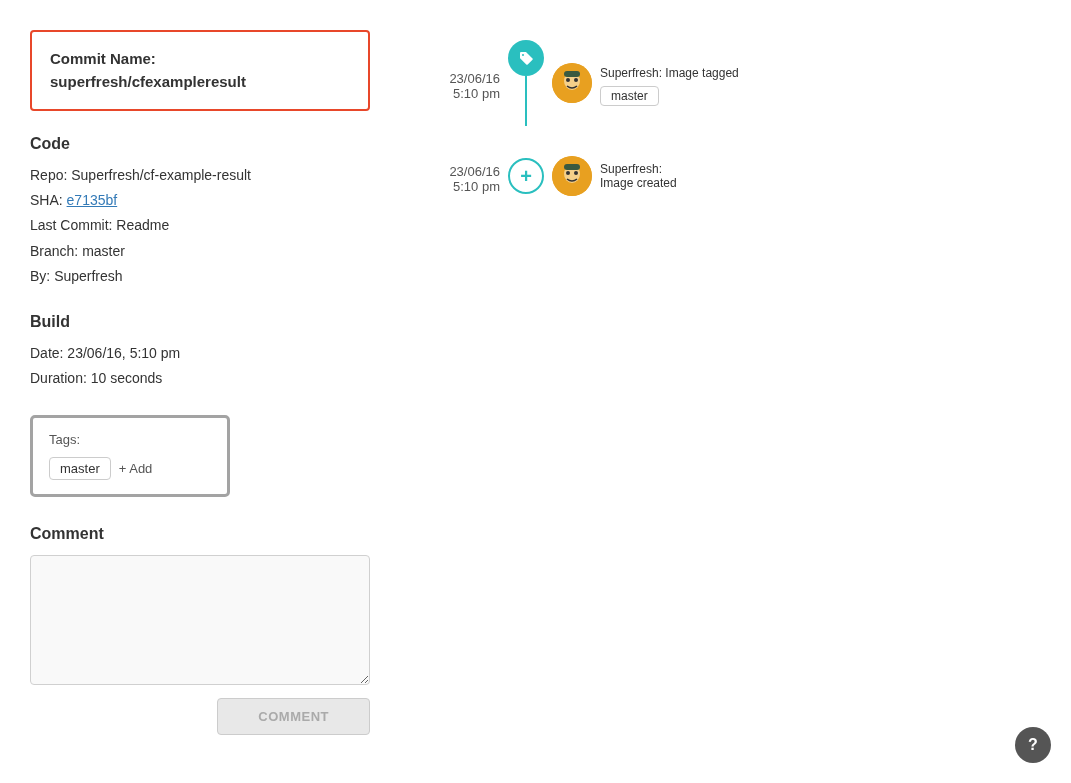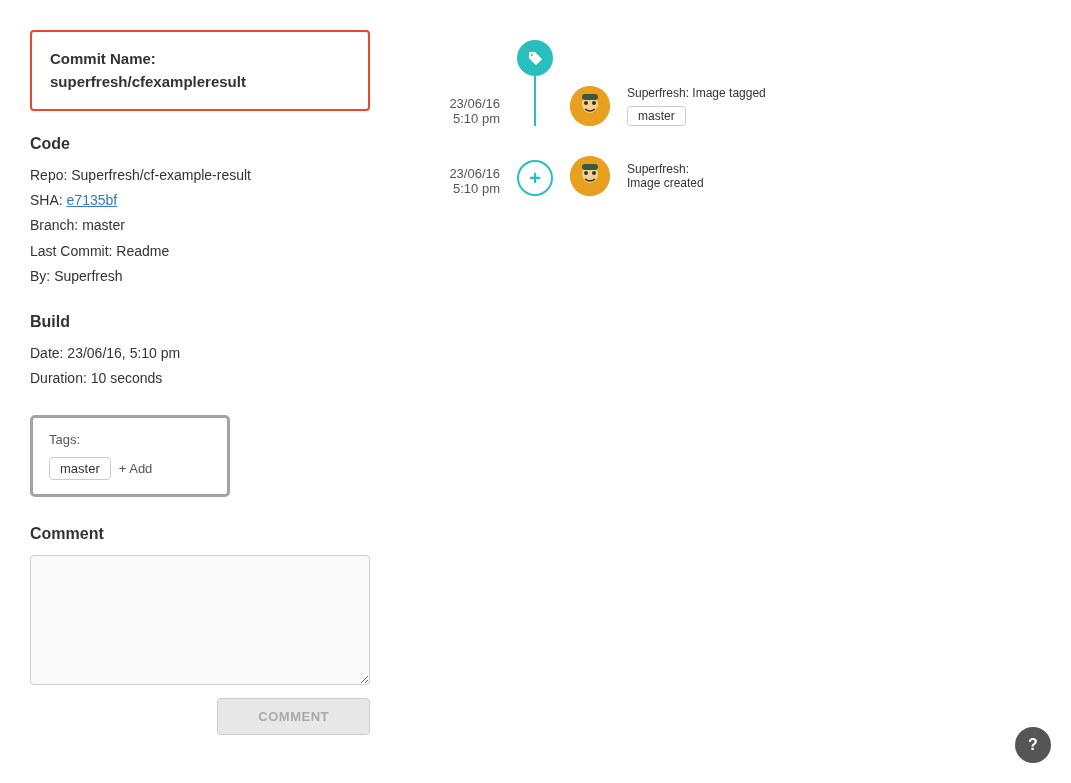--- a/index.html
+++ b/index.html
@@ -133,22 +133,22 @@
       letter-spacing: 0.5px;
       cursor: pointer;
     }
 
     
     .timeline {
       padding-top: 10px;
     }
     .timeline-item {
       display: flex;
-      align-items: flex-end;
-      gap: 17px;
+      align-items: center;
+      gap: 8px;
       margin-bottom: 30px;
       position: relative;
     }
     .timeline-date {
       text-align: right;
       font-size: 13px;
       color: #555;
       width: 90px;
       flex-shrink: 0;
       padding-top: 6px;
@@ -254,26 +254,26 @@
         <div class="section-heading">Code</div>
         <p>
           <span>Repo:</span>
           <span>Superfresh/cf-example-result</span>
         </p>
         <p>
           <span>SHA:</span>
           <a href="#">e7135bf</a>
         </p>
         <p>
+          <span>Last Commit:</span>
+          <span>Readme</span>
+        </p>
+        <p>
           <span>Branch:</span>
           <span>master</span>
-        </p>
-        <p>
-          <span>Last Commit:</span>
-          <span>Readme</span>
         </p>
         <p>
           <span>By:</span>
           <span>Superfresh</span>
         </p>
       </div>
 
       
       <div class="info-block">
         <div class="section-heading">Build</div>

